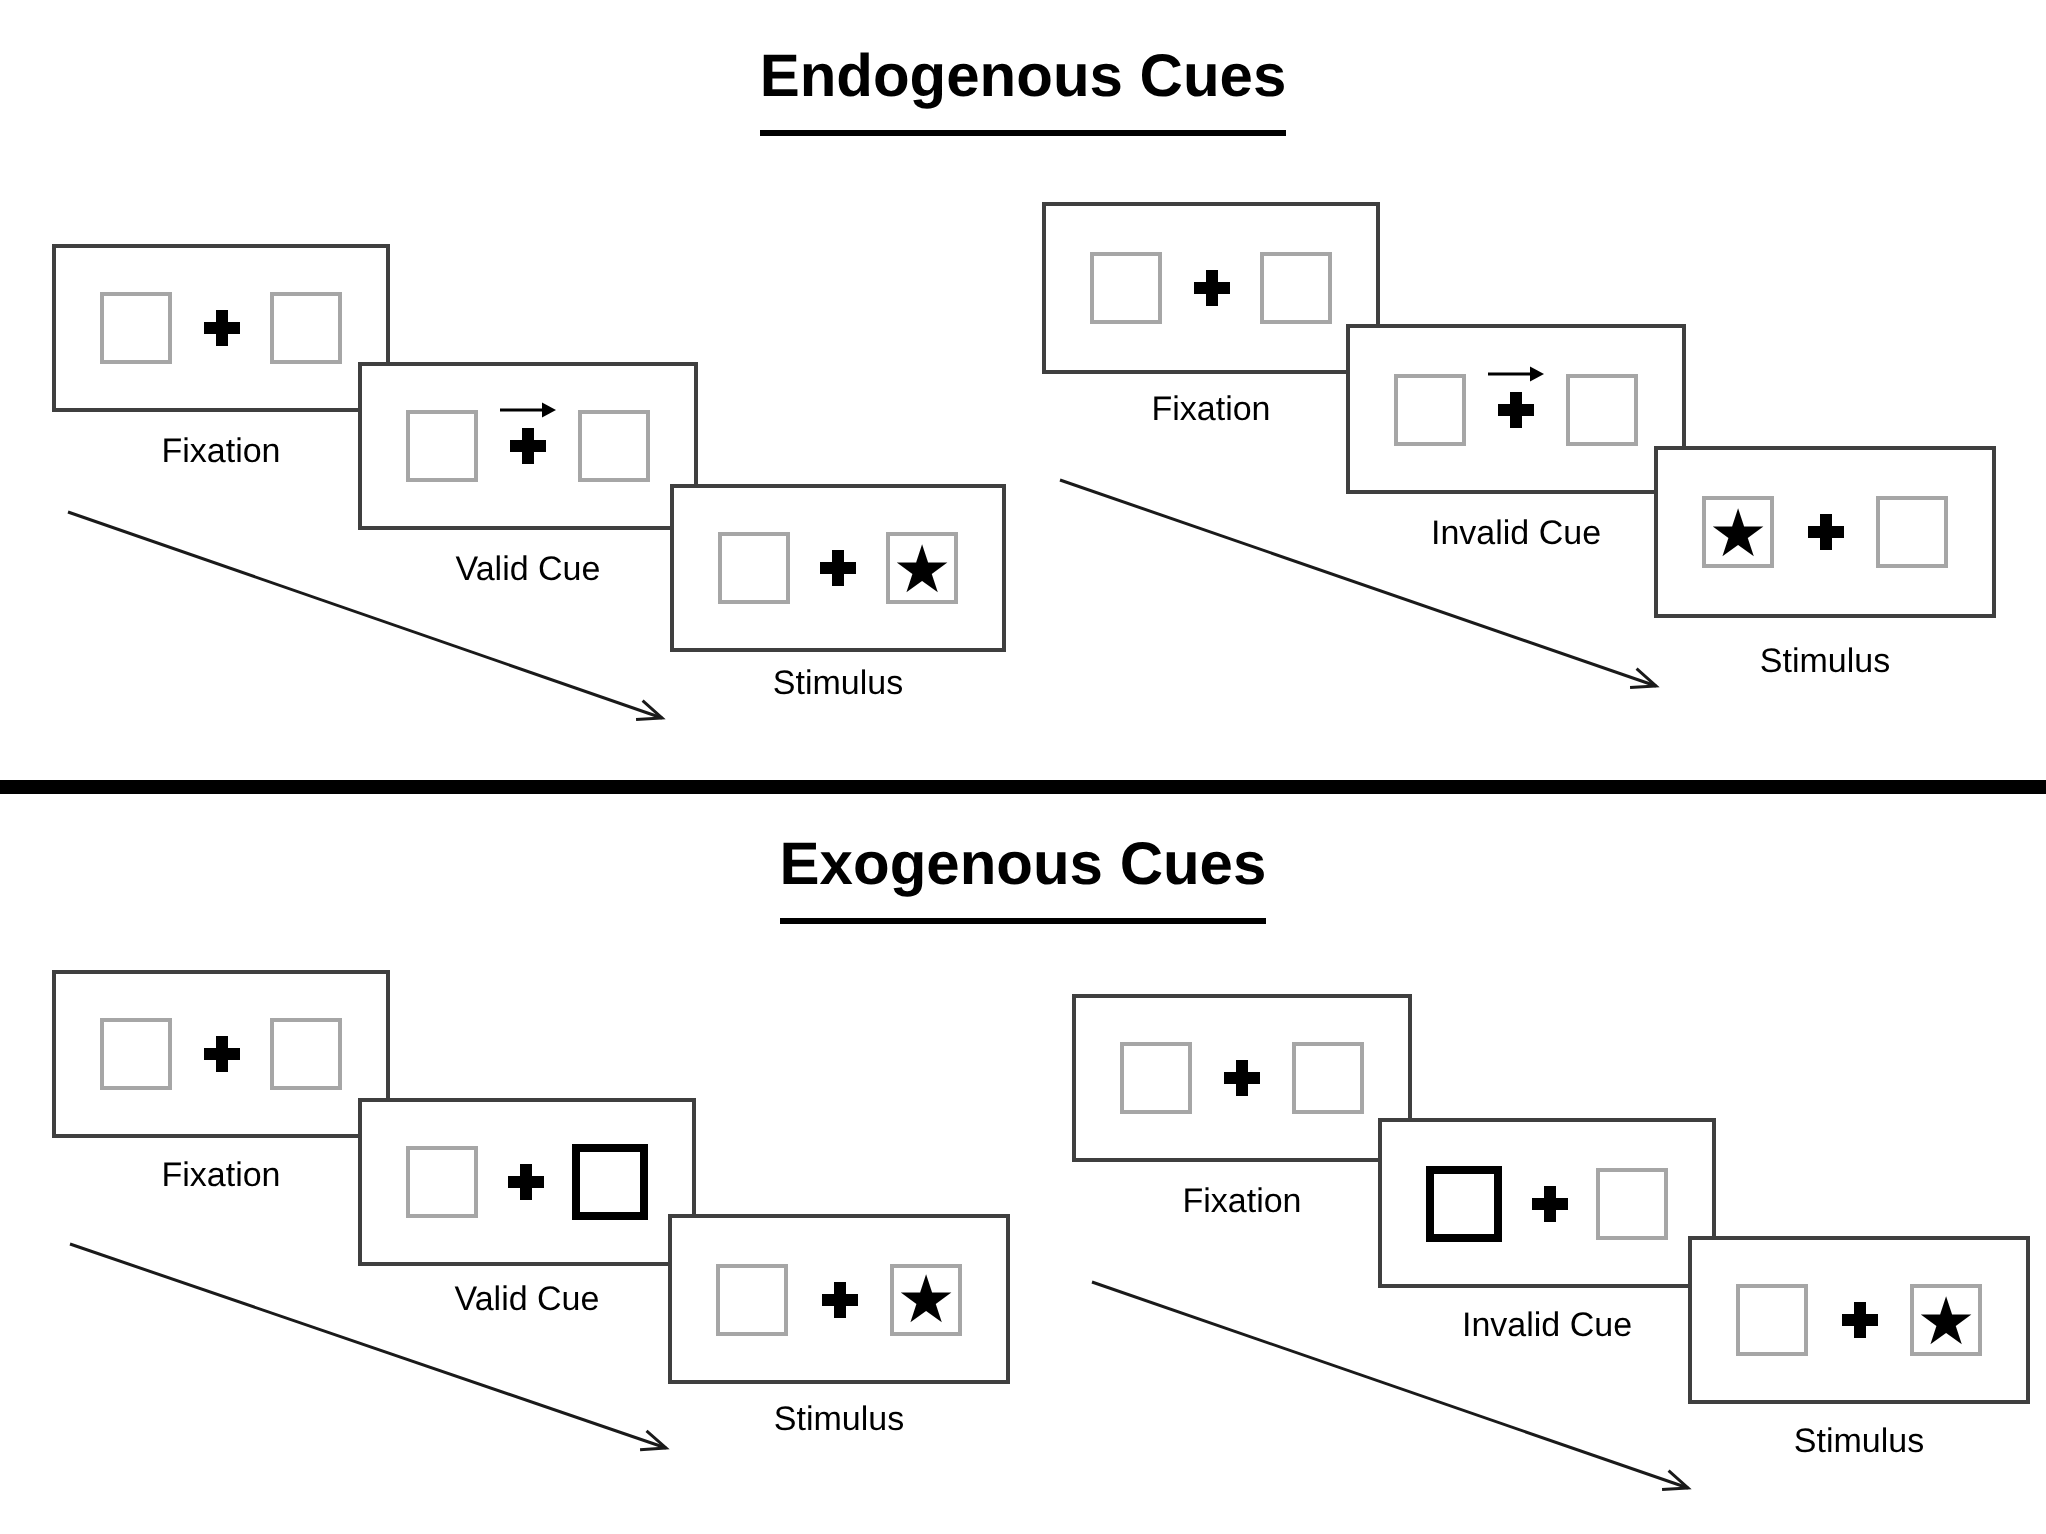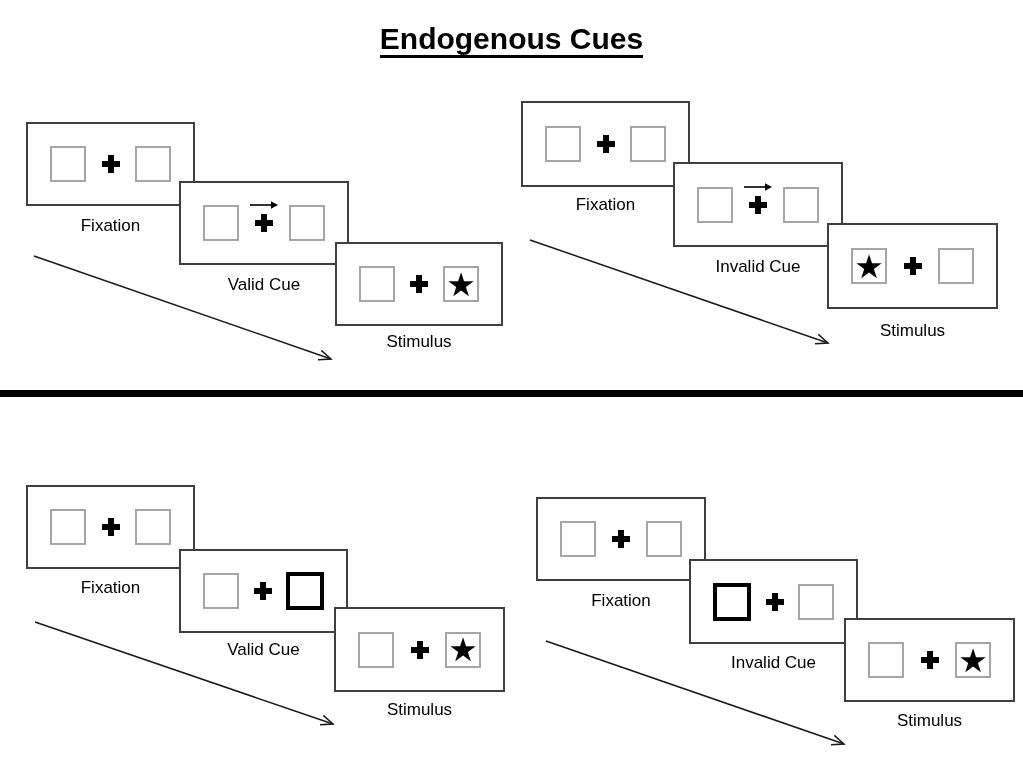--- a/index.html
+++ b/index.html
@@ -5,21 +5,21 @@
   html,body{margin:0;padding:0;background:#ffffff;}
   .canvas{
     position:relative;width:1023px;height:767px;background:#ffffff;
     font-family:"Liberation Sans",sans-serif;color:#000;overflow:hidden;
   }
   .section-title{
     position:absolute;left:0;width:100%;text-align:center;
     font-size:30px;font-weight:bold;line-height:1.1;
   }
   .section-title span{
-    display:inline-block;border-bottom:3px solid #000;padding-bottom:0;
+    display:inline-block;border-bottom:3px solid #000;padding-bottom:10px;
   }
   .divider{
     position:absolute;left:0;top:390px;width:1023px;height:7px;background:#000;
   }
   .panel{
     position:absolute;background:#fff;border:2px solid #3f3f3f;box-sizing:border-box;
     display:flex;align-items:center;justify-content:space-between;padding:0 22px;
   }
   .box{
     width:36px;height:36px;box-sizing:border-box;border:2px solid #a6a6a6;
@@ -39,20 +39,23 @@
 </style>
 </head>
 <body>
 
 <div class="canvas">
 
   <div class="section-title" style="top:22px;">
     <span>Endogenous Cues</span>
   </div>
   <div class="divider"></div>
+  <div class="section-title" style="top:416px;">
+    <span>Exogenous Cues</span>
+  </div>
 
   <div>
     <div class="panel" style="left:26px;top:122px;width:169px;height:84px;">
       <div class="box"></div>
       <div class="plus-wrap">
           <div class="plus"></div>
         </div>
       <div class="box"></div>
     </div>
     <div class="plabel" style="left:26px;top:216px;width:169px;">Fixation</div>

